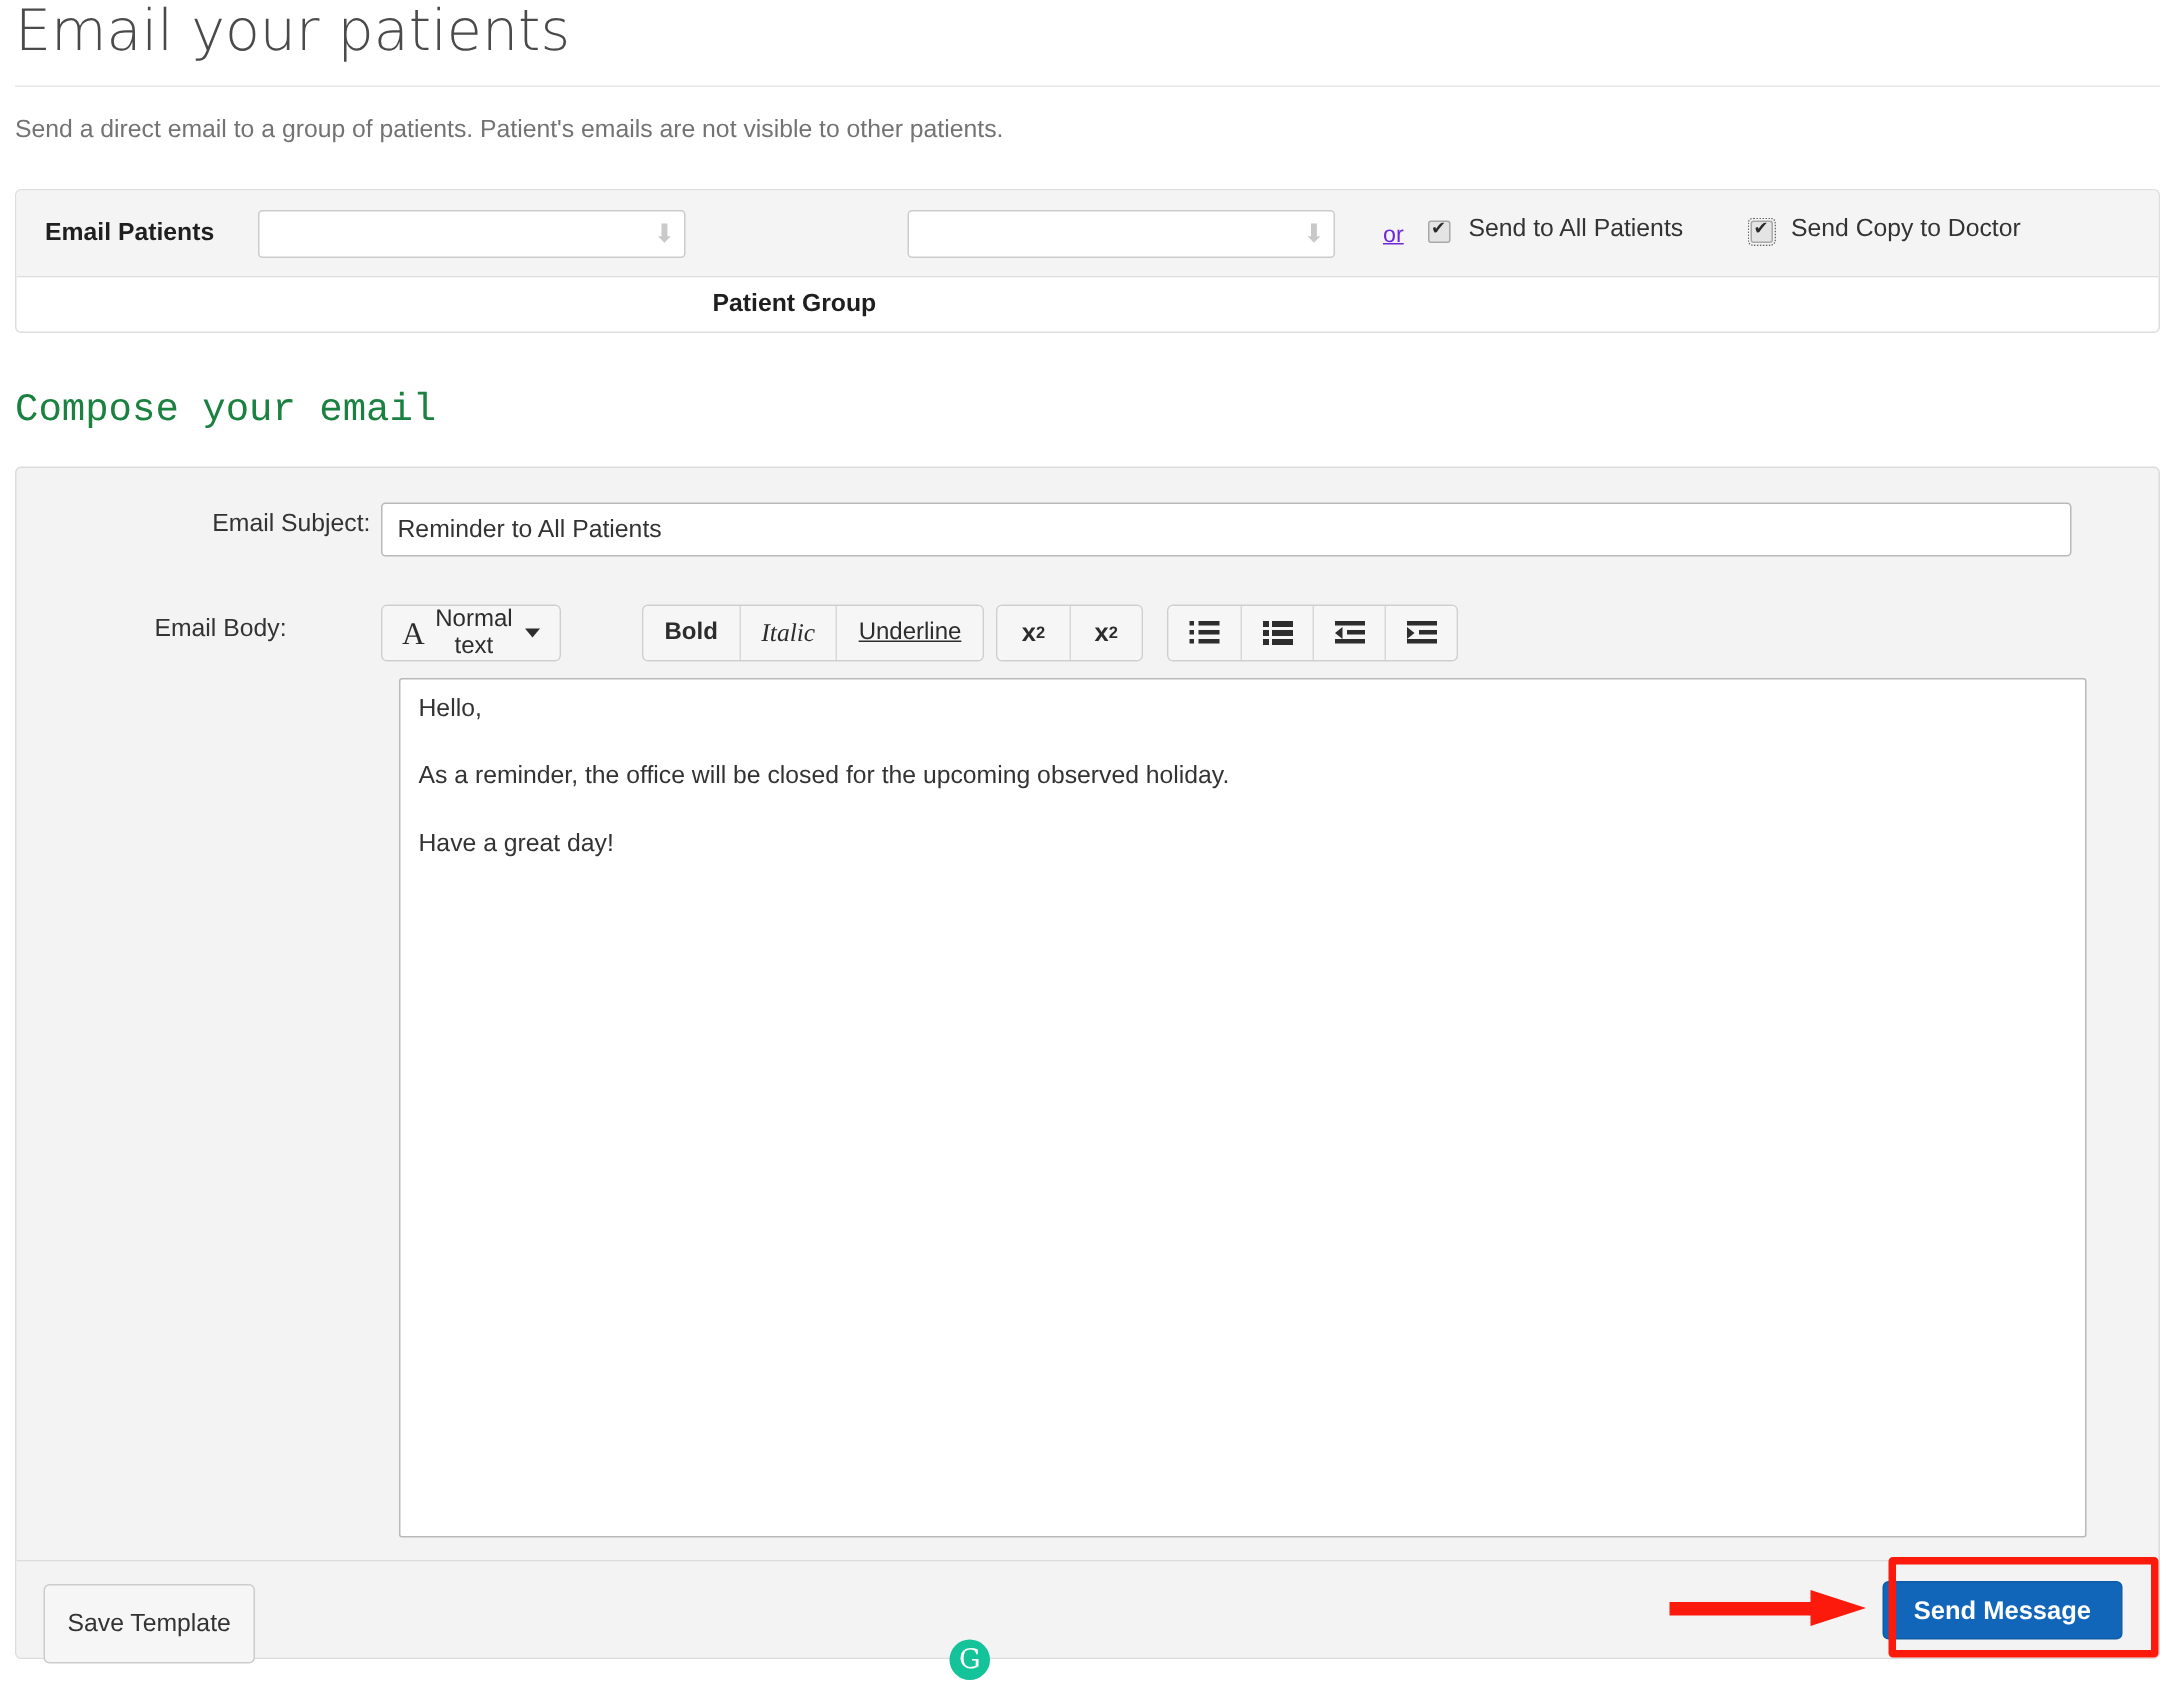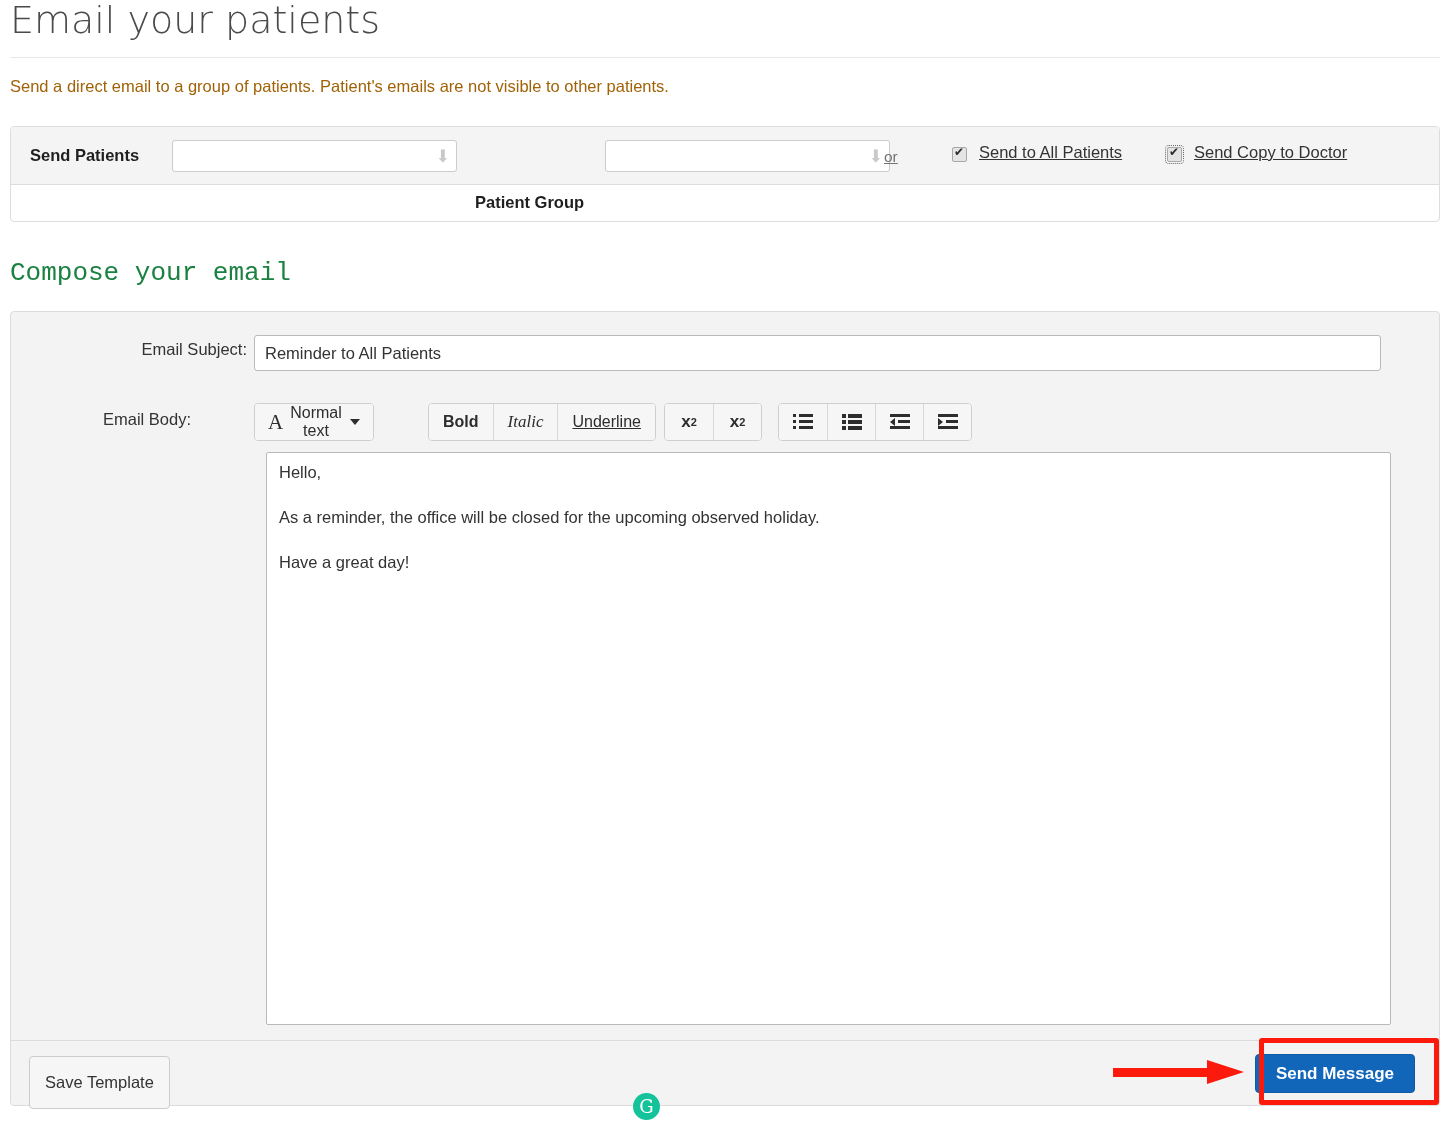--- a/index.html
+++ b/index.html
@@ -19,21 +19,21 @@
     font-size: 38px; font-weight: 300; letter-spacing: 0px;
     color: #4a4a4a; line-height: 48px;
     font-family: "DejaVu Sans", sans-serif;
   }
   .title-rule {
     position: absolute; left: 10px; top: 57px; width: 1430px; height: 1px;
     background: #e7e7e7;
   }
   .page-subtitle {
     position: absolute; left: 10px; top: 73px;
-    font-size: 16.5px; color: #a16207; line-height: 26px;
+    font-size: 16.5px; color: #737373; line-height: 26px;
   }
 
   
   .selector-panel {
     position: absolute; left: 10px; top: 126px; width: 1430px; height: 96px;
     border: 1px solid #dddddd; border-radius: 4px; background: #ffffff;
   }
   .selector-head {
     position: absolute; left: 0; top: 0; width: 100%; height: 58px;
     background: #f4f4f4; border-bottom: 1px solid #dddddd;
@@ -51,38 +51,38 @@
   .lbl-patient-group {
     position: absolute; left: 464px; top: 19px;
     font-size: 16.5px; font-weight: bold; color: #1f1f1f; margin-top: 47px;
   }
   .sel-patient-group { left: 594px; top: 13px; width: 285px; }
   .sel-arrow {
     position: absolute; right: 6px; top: 50%; transform: translateY(-50%);
     font-size: 17px; color: #c9c9c9; line-height: 1;
   }
   .or-text {
-    position: absolute; left: 873px; top: 21px;
-    font-size: 15.5px; color: #737373; text-decoration: underline;
+    position: absolute; left: 911px; top: 21px;
+    font-size: 15.5px; color: #6d28d9; text-decoration: underline;
   }
   .cbx-wrap { position: absolute; top: 20px; }
   .cbx-all { left: 941px; }
   .cbx-doctor { left: 1156px; }
   .cbx {
     position: absolute; left: 0; top: 0; width: 15px; height: 15px;
     background: #e4e4e4; border: 1px solid #a8a8a8; border-radius: 2px;
   }
   .cbx.focused { outline: 1px dotted #666; outline-offset: 1px; }
   .cbx::after {
     content: "\2714"; position: absolute; left: 1px; top: -3px;
     font-size: 12px; color: #2b2b2b; font-family: "DejaVu Sans", sans-serif;
   }
   .cbx-label {
     position: absolute; left: 27px; top: -4px;
-    font-size: 16.5px; color: #333333; white-space: nowrap; text-decoration: underline;
+    font-size: 16.5px; color: #333333; white-space: nowrap;
   }
 
   
   .compose-heading {
     position: absolute; left: 10px; top: 258px;
     font-size: 26px; font-weight: 400; color: #1b8141;
     font-family: Liberation Mono, monospace;
   }
 
   
@@ -221,21 +221,21 @@
 
 <div class="page">
 
   <div class="page-title">Email your patients</div>
   <div class="title-rule"></div>
   <div class="page-subtitle">Send a direct email to a group of patients. Patient's emails are not visible to other patients.</div>
 
   <div class="selector-panel">
     <div class="selector-head"></div>
 
-    <div class="lbl-email-patients">Send Patients</div>
+    <div class="lbl-email-patients">Email Patients</div>
     <div class="sel-box sel-email-patients">
       <span class="sel-arrow">⬇</span>
     </div>
 
     <div class="lbl-patient-group">Patient Group</div>
     <div class="sel-box sel-patient-group">
       <span class="sel-arrow">⬇</span>
     </div>
 
     <div class="or-text">or</div>

